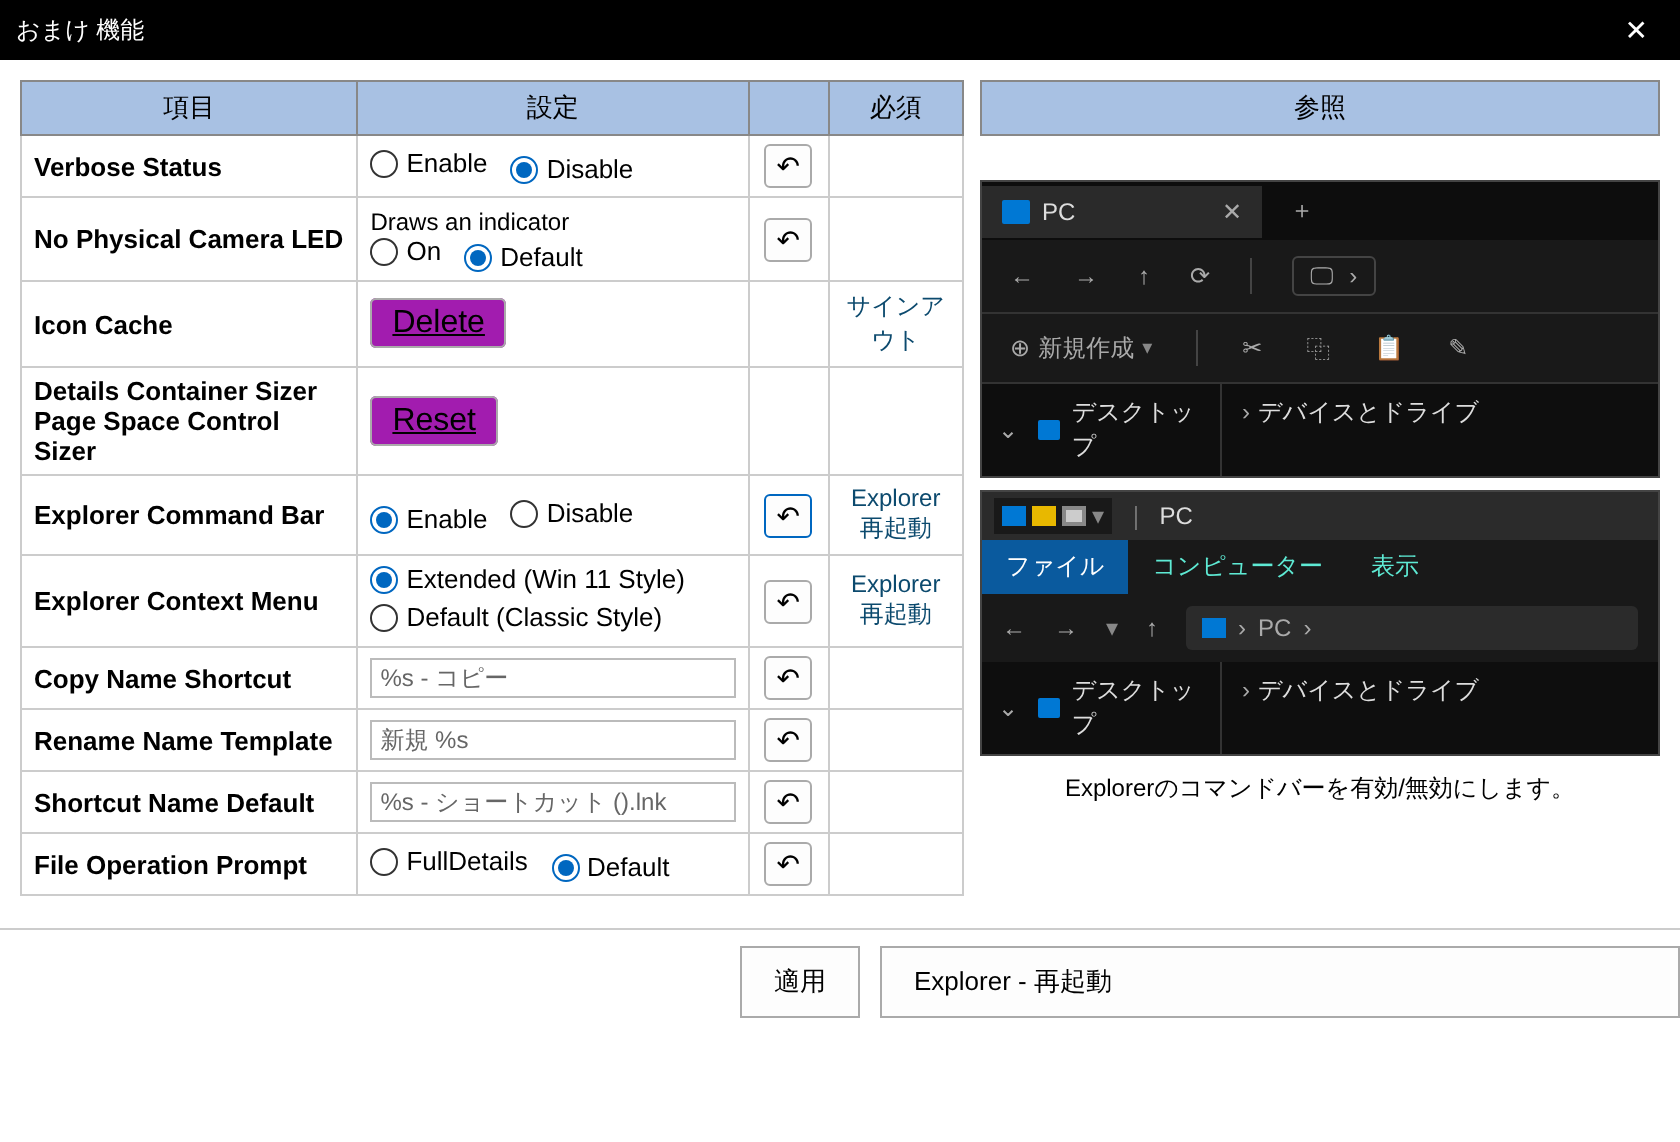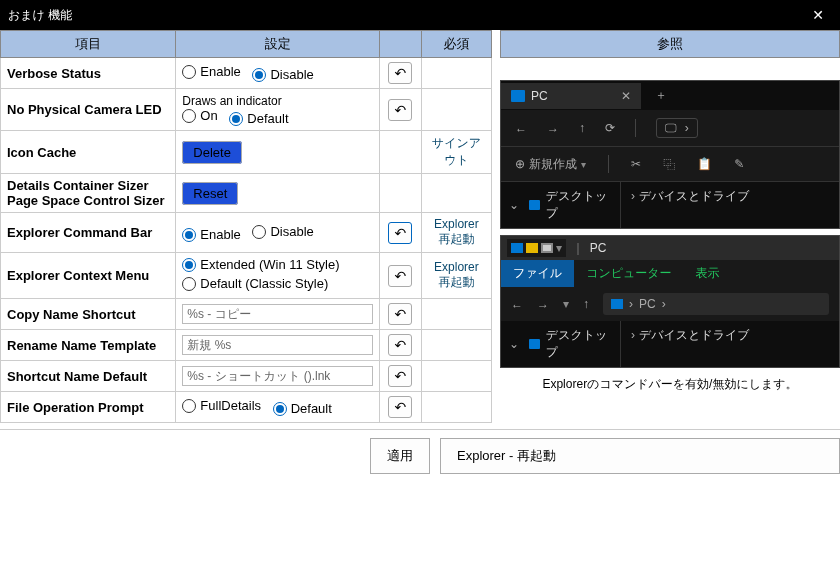--- a/index.html
+++ b/index.html
@@ -1,34 +1,34 @@
 <!DOCTYPE html>
 <html><head>
 <meta charset="utf-8">
 <style>
 * { box-sizing: border-box; margin: 0; padding: 0; }
 body { font-family: "Yu Gothic UI", "Meiryo UI", sans-serif; font-size: 13px; background: #fff; color: #000; }
 .titlebar { background: #000; color: #fff; height: 28px; display: flex; align-items: center; padding: 15px 8px; }
 .titlebar-text { flex: 1; font-size: 12px; }
 .closebtn { color: #fff; font-size: 14px; padding: 0 8px; cursor: pointer; }
-.main { display: flex; gap: 8px; }
+.main { padding: 10px; display: flex; gap: 8px; }
 .leftcol { flex: 1; }
 .rightcol { width: 340px; display: flex; flex-direction: column; }
 table { border-collapse: collapse; width: 100%; }
 th { background: #a8c1e3; border: 1px solid #888; font-weight: normal; padding: 4px 6px; font-size: 13px; }
 td { border: 1px solid #ccc; padding: 4px 6px; vertical-align: middle; font-size: 13px; }
 td.label { width: 155px; font-weight: bold; }
 td.setting { width: 180px; }
 td.undo { width: 32px; text-align: center; }
 td.req { width: 62px; text-align: center; color: #0c4a6e; font-size: 12px; }
 .radio { display: inline-flex; align-items: flex-end; margin-right: 8px; cursor: pointer; }
 .radio-circle { width: 14px; height: 14px; border: 1px solid #333; border-radius: 50%; margin-right: 4px; display: inline-flex; align-items: center; justify-content: center; }
 .radio.sel .radio-circle { border-color: #0067c0; }
 .radio.sel .radio-circle::after { content: ""; width: 8px; height: 8px; border-radius: 50%; background: #0067c0; }
-.btn { border: 1px solid #aaa; background: #1d4ed8; padding: 3px 10px; border-radius: 3px; cursor: pointer; font-size: 13px; }
+.btn { border: 1px solid #aaa; background: #a21caf; padding: 3px 10px; border-radius: 3px; cursor: pointer; font-size: 16px; text-decoration: underline; }
 .undo-btn { border: 1px solid #aaa; background: #fdfdfd; width: 24px; height: 22px; border-radius: 3px; cursor: pointer; display: inline-flex; align-items: center; justify-content: center; }
 .undo-btn.hl { border: 1.5px solid #0067c0; }
 .undo-icon { font-size: 14px; }
 .txt { border: 1px solid #bbb; padding: 2px 4px; width: 100%; font-size: 12px; color: #666; background:#fff; }
 .desc { font-size: 12px; margin-top:1px; }
 .bottom { display: flex; gap: 10px; margin-top: 6px; border-top: 1px solid #ccc; padding-top: 8px; }
 .apply { margin-left: auto; border: 1px solid #aaa; background: #fdfdfd; padding: 8px 16px; cursor: pointer; }
 .restart { border: 1px solid #aaa; background: #fdfdfd; padding: 8px 16px; cursor: pointer; width: 400px; text-align: left; }
 .refbox { border: 1px solid #ccc; }
 .preview { margin-top: 22px; }
@@ -45,21 +45,21 @@
 .ex-cmd { display: flex; gap: 22px; padding: 8px 14px; background: #191919; border-top: 1px solid #333; border-bottom:1px solid #333; color:#aaa; align-items:center; }
 .cmd-new { display:flex; align-items:center; gap:4px; }
 .ex-body { display: flex; background: #0e0e0e; }
 .ex-side { width: 120px; padding: 6px 8px; border-right:1px solid #333; display:flex; align-items:center; gap:6px; }
 .ex-main { flex: 1; padding: 6px 10px; }
 .chev { color:#aaa; margin-right:4px;}
 .folder { width:12px; height:10px; background:#0078d4; display:inline-block; border-radius:1px;}
 .ex2-header { display: flex; align-items: center; background: #2b2b2b; padding: 3px 6px; gap: 6px; }
 .ex2-icons { display: flex; gap: 3px; align-items: center; background:#191919; padding:2px 4px;}
 .ex2-menu { display: flex; background: #191919; }
-.ex2-menuitem { padding: 5px 12px; color: #22c55e; font-size:12px; }
+.ex2-menuitem { padding: 5px 12px; color: #5eead4; font-size:12px; }
 .ex2-menuitem.sel { background: #0a5a9e; color: #fff; }
 .ex2-nav { display:flex; gap:14px; padding:6px 10px; background:#191919; align-items:center; color:#aaa; }
 .ex2-addr { flex:1; background:#2b2b2b; padding:4px 8px; border-radius:3px; display:flex; align-items:center; gap:6px;}
 .caption { text-align: center; margin-top: 8px; font-size: 12px; }
 .small-pc { width:12px; height:10px; background:#0078d4; display:inline-block;}
 .small-y { width:12px; height:10px; background:#e8b800; display:inline-block;}
 .small-g { width:12px; height:10px; background:#888; display:inline-block; position:relative;}
 .small-g::after{content:"";position:absolute;inset:2px;background:#ccc;}
 .down-caret{font-size:10px;color:#888;}
 </style>

